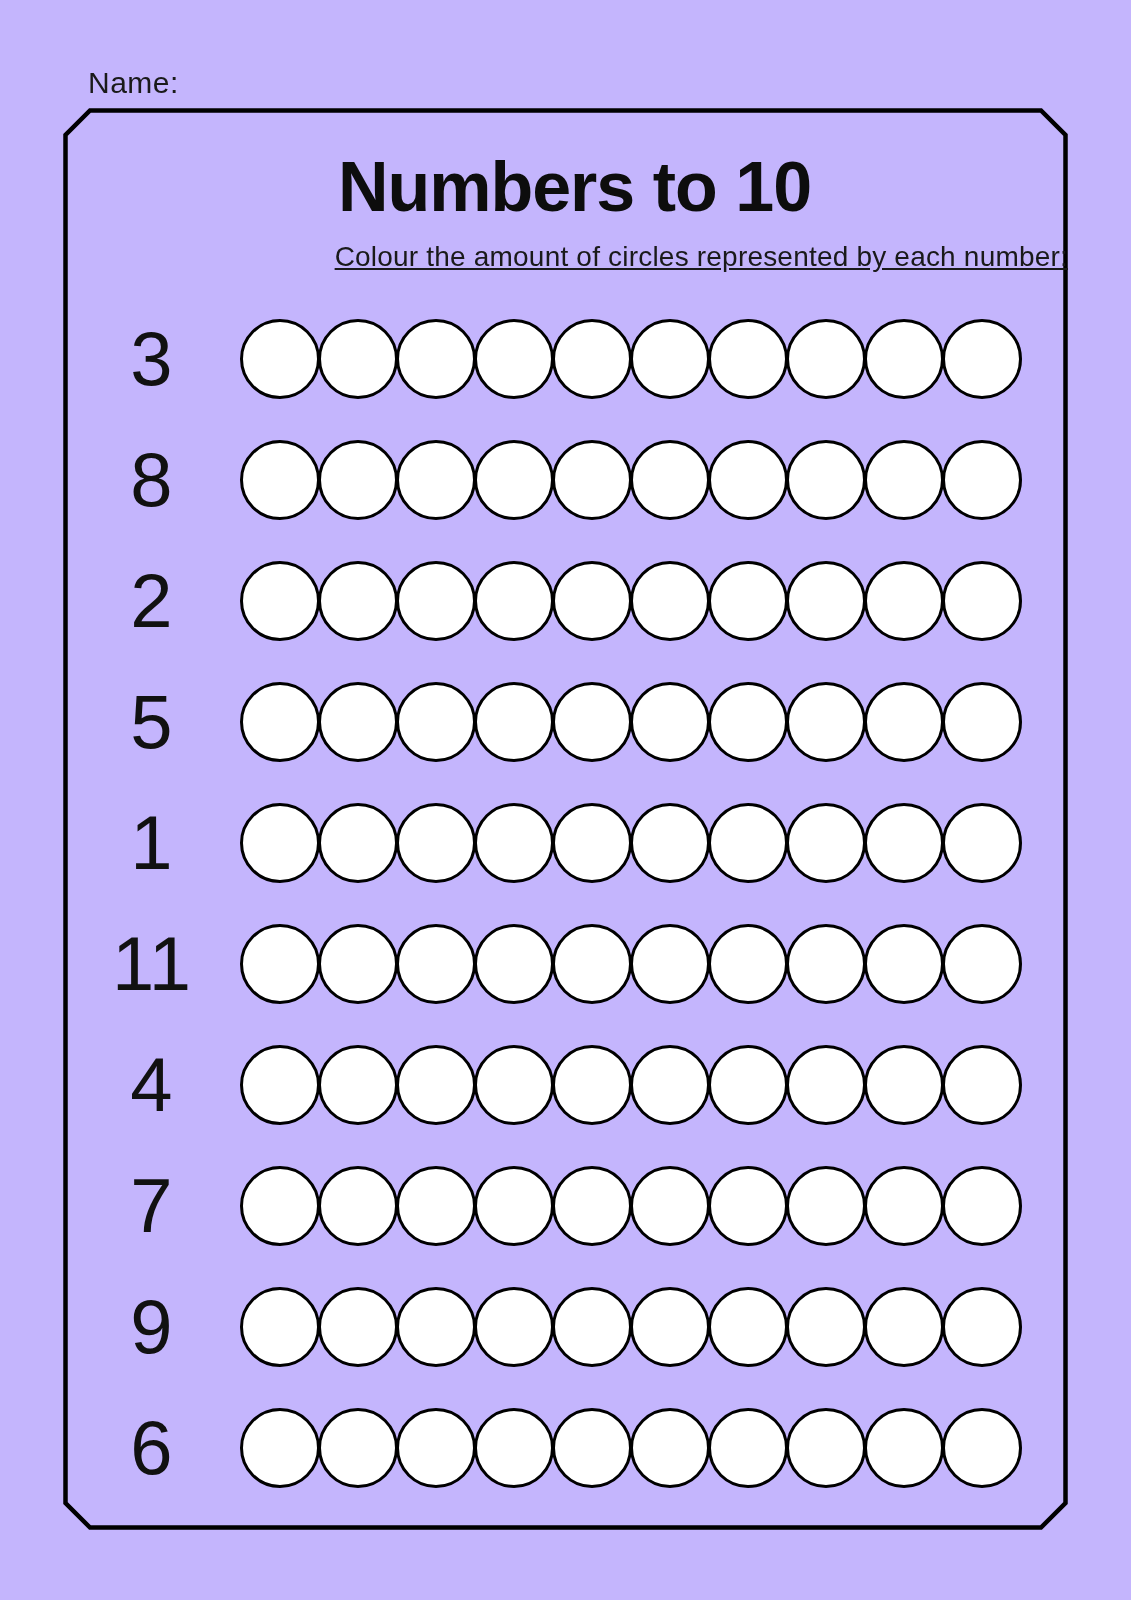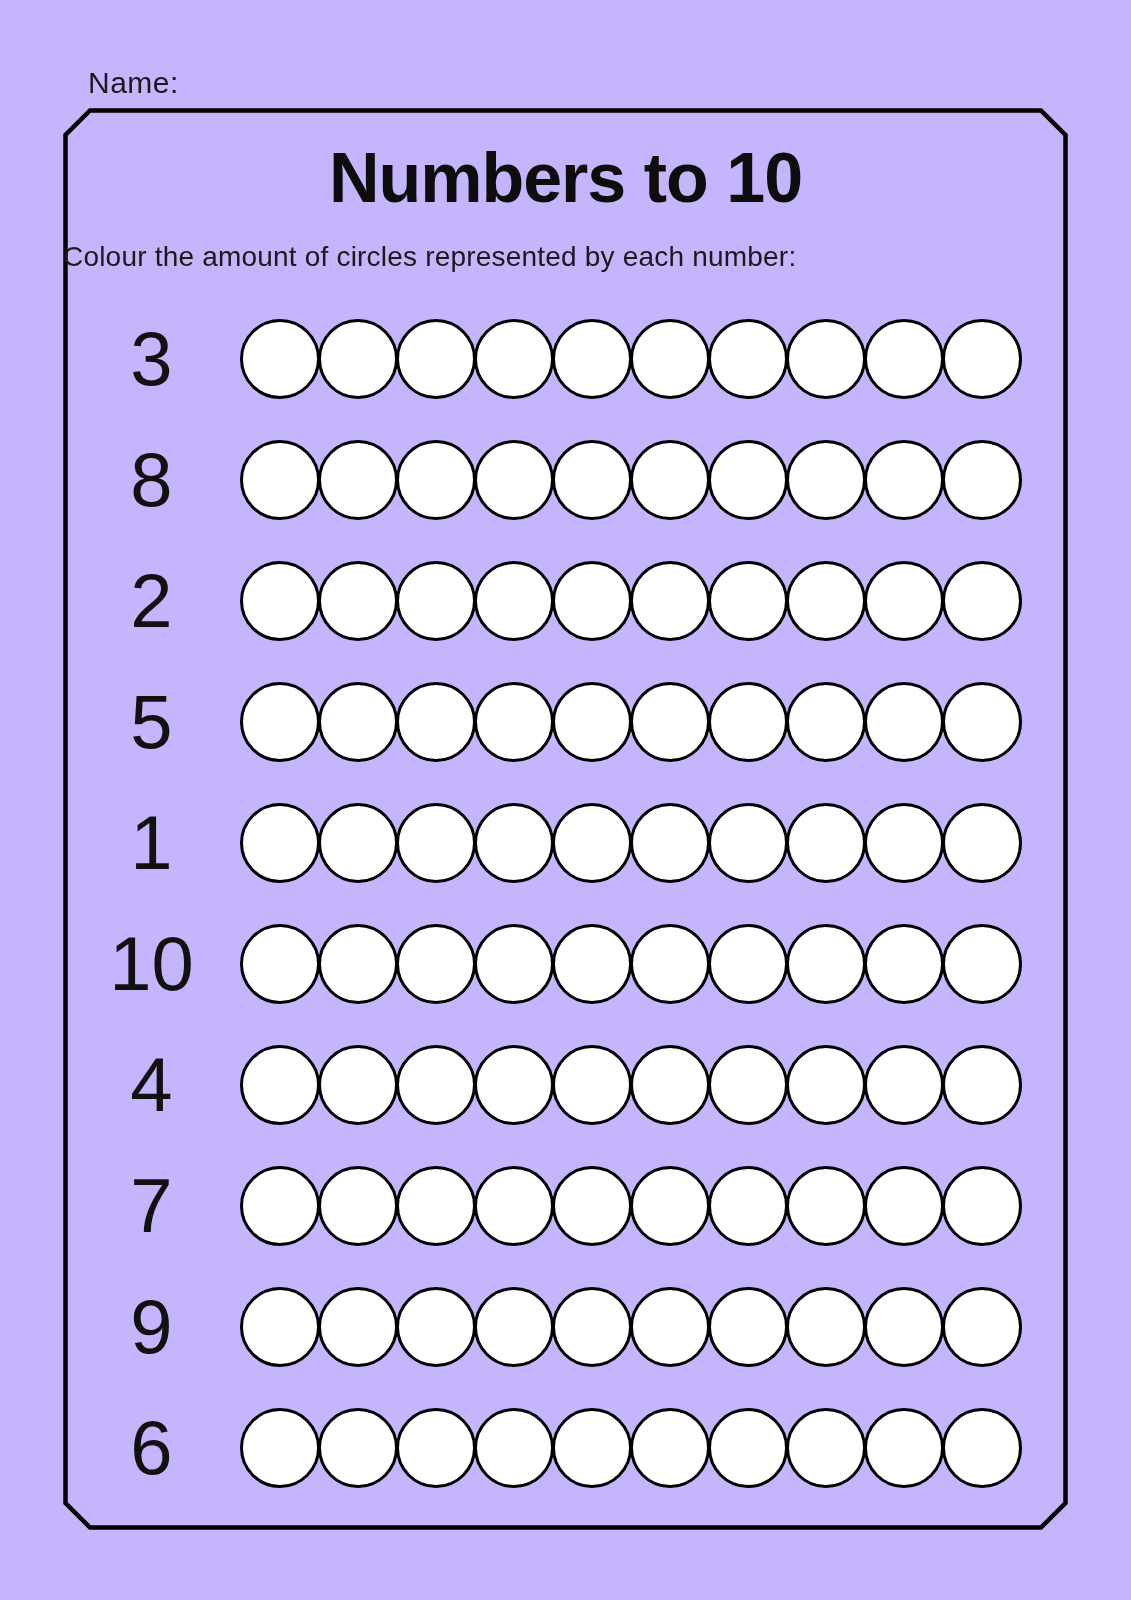--- a/index.html
+++ b/index.html
@@ -37,37 +37,38 @@
     top: 0;
     width: 100%;
     height: 100%;
     pointer-events: none;
   }
   .title {
     position: absolute;
     top: 30px;
     left: 0;
     width: 100%;
-    margin: 0;
+    margin: 9px;
     text-align: center;
     font-size: 70px;
     font-weight: 800;
     letter-spacing: -1px;
     color: #0d0d0d;
   }
   .instruction {
     position: absolute;
     top: 133px;
     left: 0;
     width: 100%;
     margin: 0;
-    text-align: left;
+    text-align: right;
     font-size: 28px;
     letter-spacing: 0.2px;
     color: #1a1a1a;
+    text-decoration: underline;
   }
   .rows {
     position: absolute;
     top: 190px;
     left: 0;
     width: 100%;
   }
   .row {
     display: flex;
     align-items: center;
@@ -183,21 +184,21 @@
             <div class="circle"></div>
             <div class="circle"></div>
             <div class="circle"></div>
             <div class="circle"></div>
             <div class="circle"></div>
             <div class="circle"></div>
             <div class="circle"></div>
           </div>
         </div>
         <div class="row">
-          <div class="num">10</div>
+          <div class="num">11</div>
           <div class="circles">
             <div class="circle"></div>
             <div class="circle"></div>
             <div class="circle"></div>
             <div class="circle"></div>
             <div class="circle"></div>
             <div class="circle"></div>
             <div class="circle"></div>
             <div class="circle"></div>
             <div class="circle"></div>

